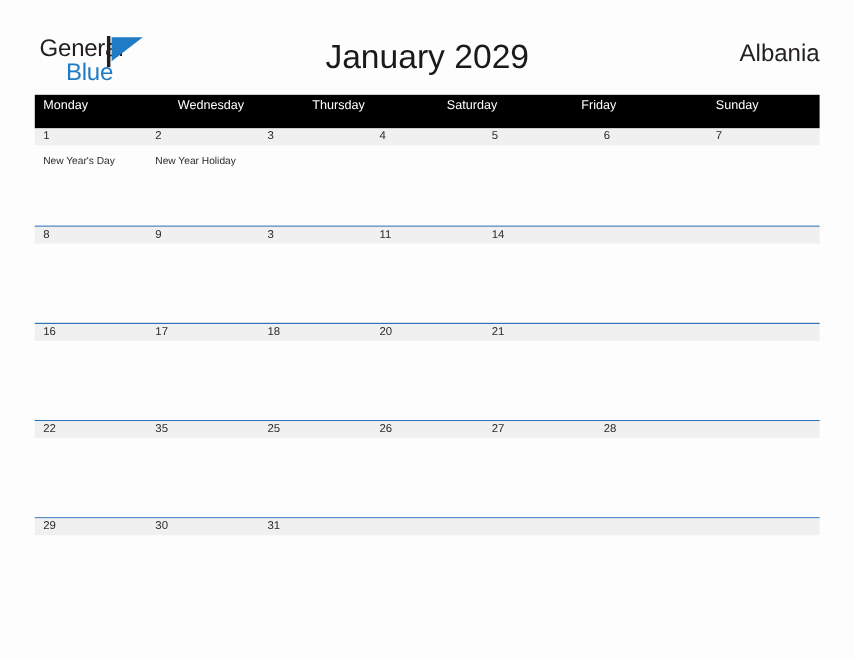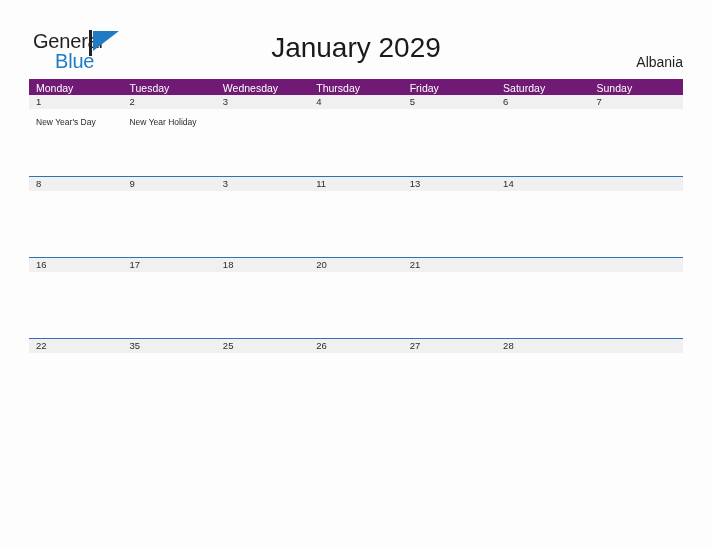--- a/index.html
+++ b/index.html
@@ -70,37 +70,37 @@
     width: 712px;
     text-align: center;
     font-size: 28px;
     color: #1a1a1a;
     letter-spacing: 0px;
   }
 
   .country {
     position: absolute;
     right: 29px;
-    top: 54px;
-    font-size: 14px;
+    top: 34px;
+    font-size: 20px;
     color: #231f20;
   }
 
   
   .cal {
     position: absolute;
     left: 29px;
     top: 79px;
     width: 654px;
   }
   .weekday-row {
     display: flex;
     width: 654px;
-    height: 16px;
-    background: #701a75;
+    height: 28px;
+    background: #000000;
     justify-content: space-between;
   }
   .weekday {
     width: 93.43px;
     box-sizing: border-box;
     padding-left: 7px;
     font-size: 10.5px;
     color: #ffffff;
     line-height: 18px;
     white-space: nowrap;
@@ -174,25 +174,24 @@
     </div>
 
     <div class="cal-title">January 2029</div>
 
     <div class="country">Albania</div>
   </div>
 
   <div class="cal">
     <div class="weekday-row">
         <div class="weekday">Monday</div>
-        <div class="weekday">Tuesday</div>
         <div class="weekday">Wednesday</div>
         <div class="weekday">Thursday</div>
+        <div class="weekday">Saturday</div>
         <div class="weekday">Friday</div>
-        <div class="weekday">Saturday</div>
         <div class="weekday">Sunday</div>
       </div>
     <div id="weeks-container">
         <div class="week-row">
           <div class="date-band"></div>
           <div class="daycells">
             <div class="daycell">
               <span class="daynum">1</span>
               <div class="events">
                 <div class="event">New Year's Day</div>
@@ -230,23 +229,20 @@
             <div class="daycell">
               <span class="daynum">9</span>
             </div>
             <div class="daycell">
               <span class="daynum">3</span>
             </div>
             <div class="daycell">
               <span class="daynum">11</span>
             </div>
             <div class="daycell">
-              <span class="daynum">13</span>
-            </div>
-            <div class="daycell">
               <span class="daynum">14</span>
             </div>
           </div>
         </div>
         <div class="week-row">
           <div class="date-band"></div>
           <div class="daycells">
             <div class="daycell">
               <span class="daynum">16</span>
             </div>
@@ -277,19 +273,45 @@
               <span class="daynum">25</span>
             </div>
             <div class="daycell">
               <span class="daynum">26</span>
             </div>
             <div class="daycell">
               <span class="daynum">27</span>
             </div>
             <div class="daycell">
               <span class="daynum">28</span>
+            </div>
+          </div>
+        </div>
+        <div class="week-row">
+          <div class="date-band"></div>
+          <div class="daycells">
+            <div class="daycell">
+              <span class="daynum">29</span>
+            </div>
+            <div class="daycell">
+              <span class="daynum">30</span>
+            </div>
+            <div class="daycell">
+              <span class="daynum">31</span>
+            </div>
+            <div class="daycell">
+              <span class="daynum"></span>
+            </div>
+            <div class="daycell">
+              <span class="daynum"></span>
+            </div>
+            <div class="daycell">
+              <span class="daynum"></span>
+            </div>
+            <div class="daycell">
+              <span class="daynum"></span>
             </div>
           </div>
         </div>
       </div>
   </div>
 
 </div>
 
 </body></html>

